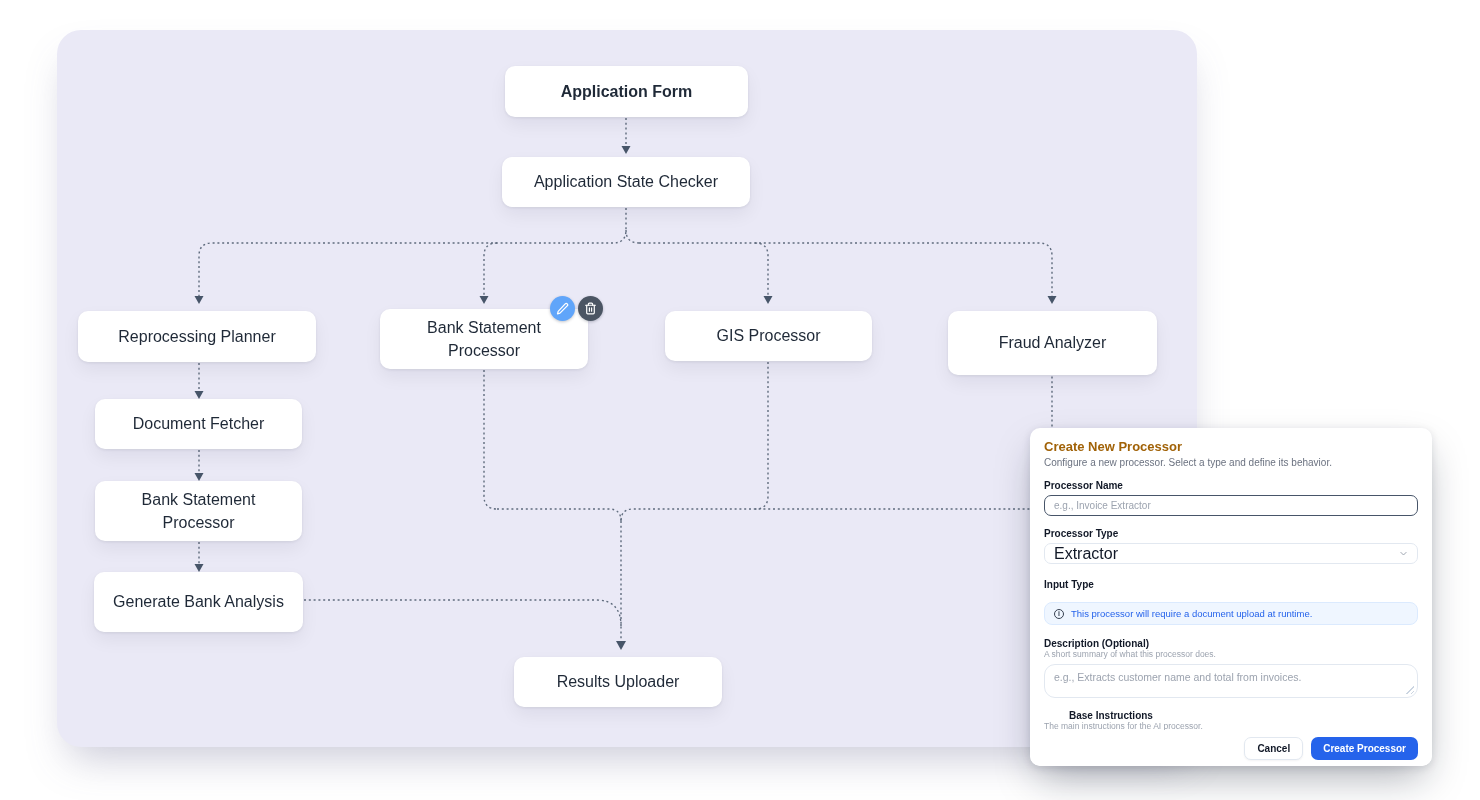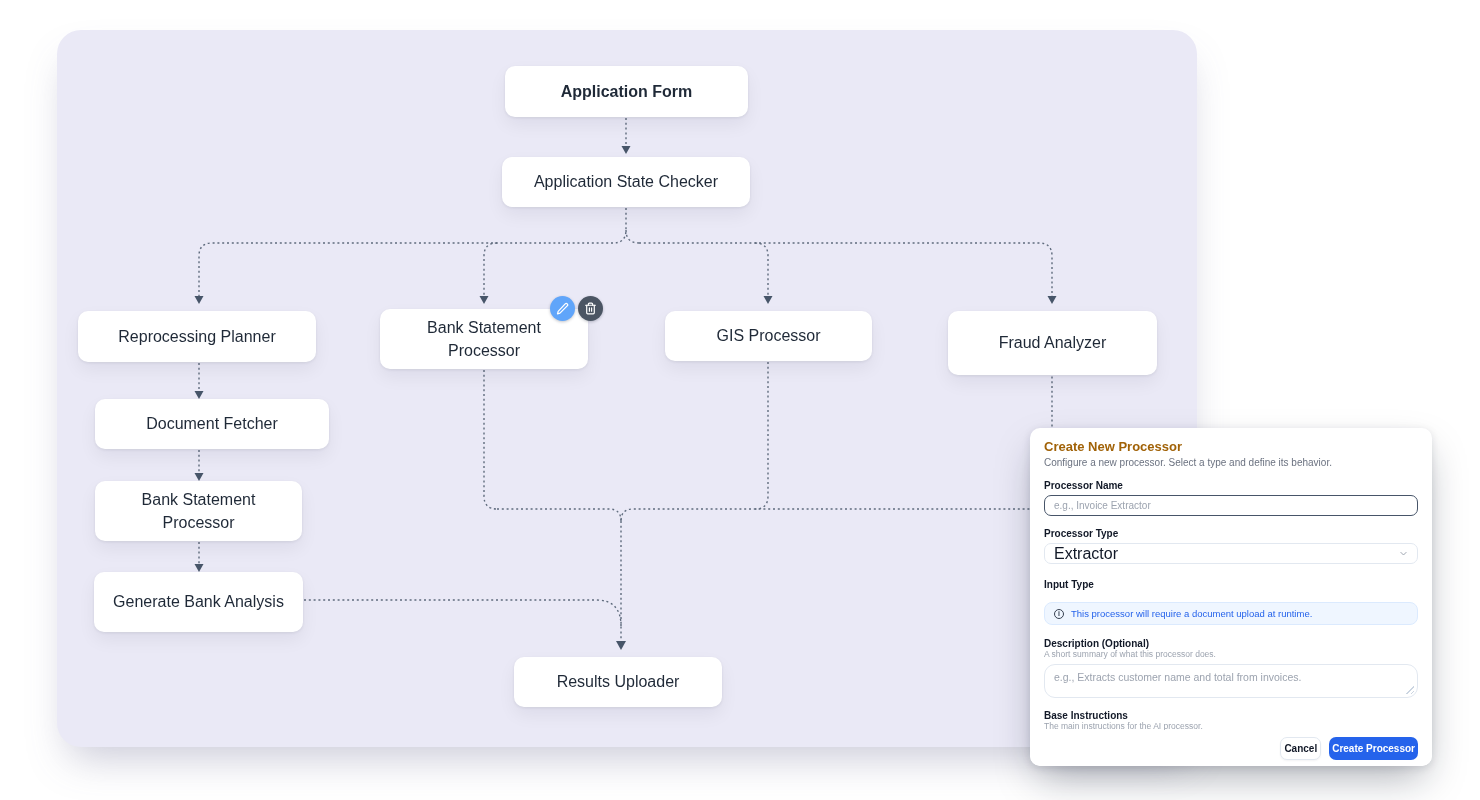--- a/index.html
+++ b/index.html
@@ -84,21 +84,21 @@
     background:linear-gradient(135deg, transparent 0 55%, #cbd5e1 55% 63%, transparent 63% 78%, #cbd5e1 78% 86%, transparent 86%);
   }
 
   .modal-footer {
     position:absolute; left:0; right:0; bottom:0; height:36px; background:#ffffff;
     display:flex; align-items:center; justify-content:flex-end; gap:8px;
     padding:0 14px; border-radius:0 0 10px 10px;
   }
   .btn {
     height:23px; border-radius:7px; font-size:10px; font-weight:700;
-    display:flex; align-items:center; padding:0 3px; cursor:pointer;
+    display:flex; align-items:center; padding:0 12px; cursor:pointer;
     font-family:"Liberation Sans", sans-serif;
   }
   .btn-cancel { background:#ffffff; color:#111827; border:1px solid #e2e8f0; box-shadow:0 1px 2px rgba(15,23,42,0.05); }
   .btn-primary { background:#2563eb; color:#ffffff; border:none; }
 </style>
 </head>
 <body>
 
 <div class="page">
 
@@ -156,21 +156,21 @@
   </div>
   <div class="node" style="left:380px; top:309px; width:208px; height:60px;">
     <span>Bank Statement Processor</span>
   </div>
   <div class="node" style="left:665px; top:311px; width:207px; height:50px;">
     <span>GIS Processor</span>
   </div>
   <div class="node" style="left:948px; top:311px; width:209px; height:64px;">
     <span>Fraud Analyzer</span>
   </div>
-  <div class="node" style="left:95px;  top:399px; width:234px; height:50px;">
+  <div class="node" style="left:95px;  top:399px; width:207px; height:50px;">
     <span>Document Fetcher</span>
   </div>
   <div class="node" style="left:95px;  top:481px; width:207px; height:60px;">
     <span>Bank Statement Processor</span>
   </div>
   <div class="node" style="left:94px;  top:572px; width:209px; height:60px;">
     <span>Generate Bank Analysis</span>
   </div>
   <div class="node" style="left:514px; top:657px; width:208px; height:50px;">
     <span>Results Uploader</span>
@@ -219,21 +219,21 @@
         <span class="notice-text">This processor will require a document upload at runtime.</span>
       </div>
 
       <div class="field-label" style="margin-bottom:2px;">Description (Optional)</div>
       <div class="field-helper">A short summary of what this processor does.</div>
       <div class="textarea-wrap">
         <textarea class="textarea desc" placeholder="e.g., Extracts customer name and total from invoices." style=""></textarea>
         <span class="resize-handle"></span>
       </div>
 
-      <div class="field-label" style="margin-bottom:2px;">Base Instructions</div>
+      <div class="field-label" style="margin-bottom:2px;margin-left:25px;">Base Instructions</div>
       <div class="field-helper">The main instructions for the AI processor.</div>
       <textarea class="textarea mono" placeholder="For example... 'I want to extract the name and address from this utility bill ....'" style=""></textarea>
     </div>
 
     <div class="modal-footer">
       <button class="btn btn-cancel">Cancel</button>
       <button class="btn btn-primary">Create Processor</button>
     </div>
   </div>
 

